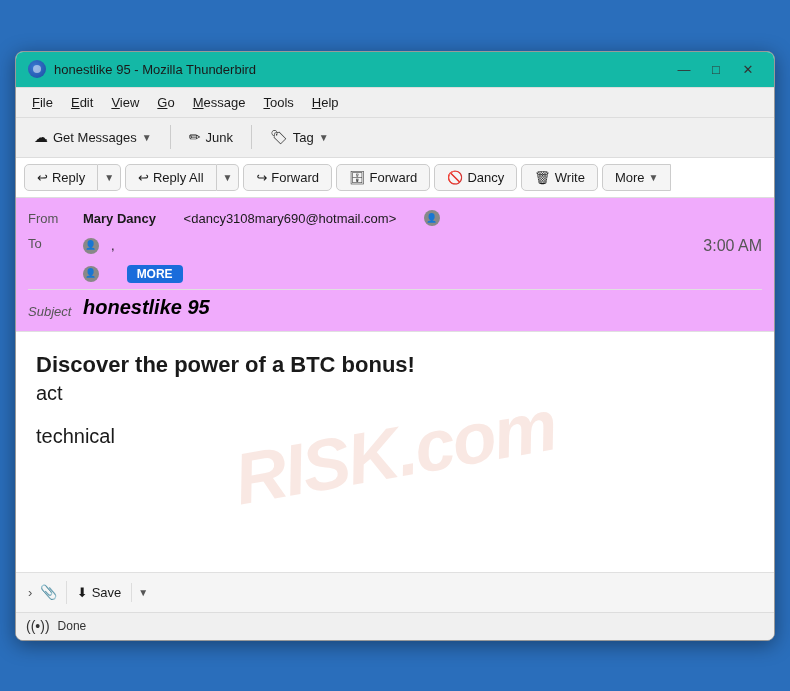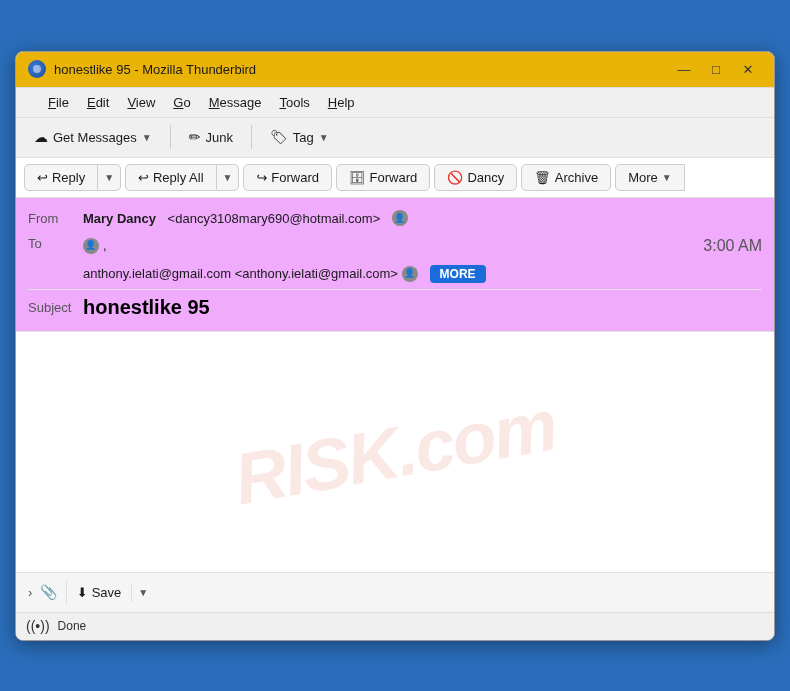--- a/index.html
+++ b/index.html
@@ -15,21 +15,21 @@
     .window {
       width: 760px;
       background: #f3f3f3;
       border: 1px solid #999;
       border-radius: 8px;
       box-shadow: 0 4px 20px rgba(0,0,0,0.4);
       overflow: hidden;
     }
     
     .title-bar {
-      background: #eab308;
+      background: #14b8a6;
       display: flex;
       align-items: center;
       padding: 8px 12px;
       border-bottom: 1px solid #ddd;
       height: 36px;
     }
     .title-bar-icon {
       width: 18px;
       height: 18px;
       margin-right: 8px;
@@ -68,21 +68,21 @@
       align-items: center;
       justify-content: center;
       border-radius: 3px;
     }
 
     
     .menu-bar {
       background: #f0f0f0;
       display: flex;
       align-items: center;
-      padding: 2px 24px;
+      padding: 2px 8px;
       border-bottom: 1px solid #ddd;
       height: 30px;
       gap: 2px;
     }
     .menu-item {
       padding: 3px 8px;
       font-size: 13px;
       color: #1a1a1a;
       cursor: pointer;
       border-radius: 3px;
@@ -185,21 +185,21 @@
       min-width: 55px;
       padding-right: 6px;
       font-size: 13px;
     }
     .header-value {
       color: #1a1a1a;
       flex: 1;
       display: flex;
       align-items: center;
       flex-wrap: wrap;
-      gap: 4px;
+      gap: 12px;
     }
     .header-name-bold {
       font-weight: 600;
     }
     .contact-icon {
       width: 16px;
       height: 16px;
       border-radius: 50%;
       background: #888;
       display: inline-flex;
@@ -219,23 +219,24 @@
       color: white;
       border: none;
       border-radius: 4px;
       padding: 2px 10px;
       font-size: 12px;
       cursor: pointer;
       font-weight: 600;
     }
     .subject-row {
       display: flex;
-      align-items: center;
+      align-items: flex-end;
       padding: 4px 0;
       font-size: 13px;
+      font-style: italic;
     }
     .subject-value {
       font-weight: 700;
       font-size: 20px;
     }
     .divider {
       height: 1px;
       background: #e0e0e0;
       margin: 2px 0;
     }
@@ -408,21 +409,21 @@
     <button class="action-btn">
       <span class="action-btn-icon">🗄</span>
       <span>Forward</span>
     </button>
     <button class="action-btn">
       <span class="action-btn-icon">🚫</span>
       <span>Dancy</span>
     </button>
     <button class="action-btn">
       <span class="action-btn-icon">🗑</span>
-      <span>Archive</span>
+      <span>Write</span>
     </button>
     <div class="action-btn-group">
       <button class="action-btn">
         <span>More</span>
         <span class="dropdown-arrow">▼</span>
       </button>
     </div>
   </div>
 
   <div class="email-header">
@@ -439,35 +440,39 @@
     <div class="header-row">
       <span class="header-label">To</span>
       <span class="header-value">
         <span class="contact-icon">👤</span>,
         <span class="time-stamp">3:00 AM</span>
       </span>
     </div>
     <div class="header-row">
       <span class="header-label"></span>
       <span class="header-value">
-        <span>anthony.ielati@gmail.com &lt;anthony.ielati@gmail.com&gt;</span>
         <span class="contact-icon">👤</span>
         &nbsp;
         <button class="more-btn">MORE</button>
       </span>
     </div>
     <div class="divider"></div>
     <div class="subject-row">
       <span class="header-label">Subject</span>
       <span class="subject-value">honestlike 95</span>
     </div>
   </div>
 
   <div class="email-body">
     <div class="watermark">RISK.com</div>
+    <div class="email-body-text">
+      <h2>Discover the power of a BTC bonus!</h2>
+      <p>act</p>
+      <p>technical</p>
+    </div>
   </div>
 
   <div class="attachment-bar">
     <button class="attachment-expand">›</button>
     <span class="paperclip-icon">📎</span>
     <div class="attachment-save-group">
       <button class="save-btn">
         <span>⬇</span>
         <span>Save</span>
       </button>

